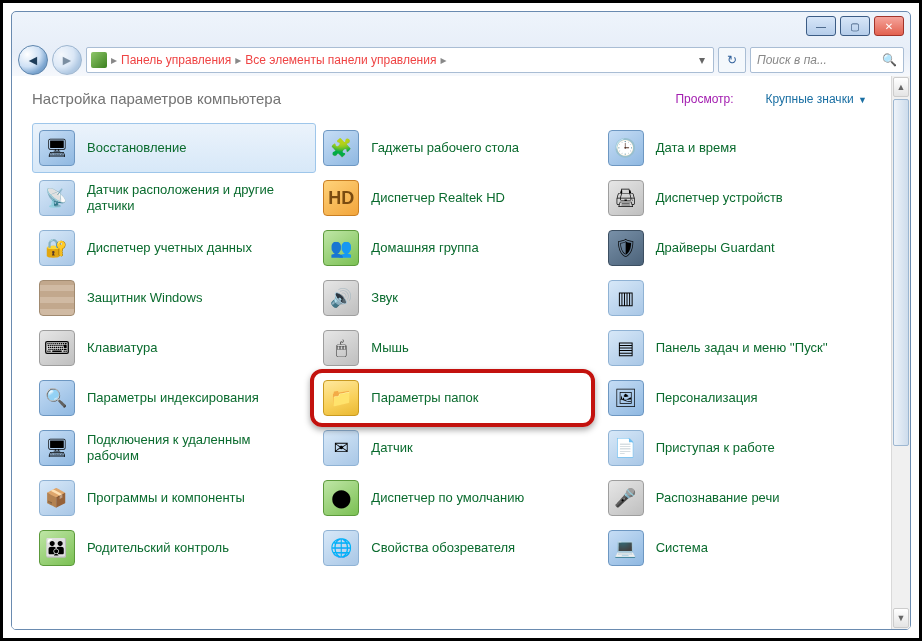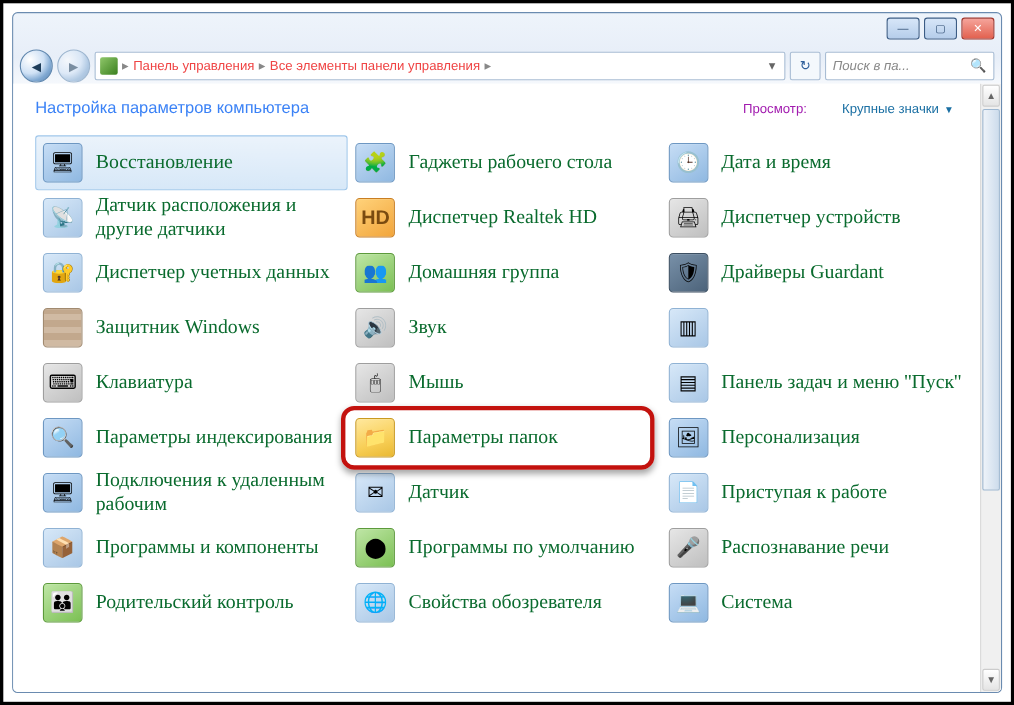--- a/index.html
+++ b/index.html
@@ -16,30 +16,30 @@
   .bc-icon{width:16px;height:16px;background:linear-gradient(135deg,#8fc76a,#3b801f);border-radius:2px;}
   .bc-sep{color:#888;}
   .bc-item{color:#ef4444;}
   .bc-drop{margin-left:auto;color:#666;padding:0 4px;}
   .refresh{width:26px;height:24px;border:1px solid #a9bdd4;background:#f4f8fc;display:flex;align-items:center;justify-content:center;color:#2f5f9a;border-radius:2px;}
   .search{width:140px;height:24px;border:1px solid #a9bdd4;background:#fff;border-radius:2px;display:flex;align-items:center;padding:0 6px;gap:20px;color:#888;font-style:italic;}
   .search .mag{color:#2f5f9a;font-style:normal;}
   .body{flex:1;display:flex;position:relative;overflow:hidden;background:#fff;}
   .content{flex:1;padding:14px 6px 8px 20px;overflow:hidden;}
   .hdr-row{display:flex;align-items:center;margin-bottom:16px;padding-right:18px;}
-  .hdr-title{color:#3b82f6;font-size:15px;}
+  .hdr-title{color:#737373;font-size:15px;}
   .hdr-right{margin-left:auto;display:flex;align-items:center;gap:8px;font-size:12px;}
   .muted{color:#a21caf;}
   .link{color:#1a6fa3;margin-left:24px;}
   .drop{color:#1a6fa3;font-size:9px;margin-left:2px;}
   .grid{display:grid;grid-template-columns:repeat(3,1fr);column-gap:0;row-gap:0;}
   .item{display:flex;align-items:center;gap:12px;height:50px;padding:3px 10px 3px 6px;border:1px solid transparent;border-radius:3px;box-sizing:border-box;}
   .item.selected{background:linear-gradient(to bottom,#ebf3fb,#d7e8f8);border-color:#9ec6ea;}
   .item .ico{width:34px;height:34px;flex-shrink:0;border-radius:4px;display:flex;align-items:center;justify-content:center;font-size:18px;}
-  .item .lbl{color:#0a6b2e;font-size:18px;line-height:1.2;font-family:Liberation Serif, serif;}
+  .item .lbl{color:#0a6b2e;font-size:13px;line-height:1.2;}
   .highlight-wrap{position:relative;}
   .highlight{position:absolute;left:-6px;right:6px;top:-4px;bottom:-4px;border:4px solid #c3120e;border-radius:12px;box-shadow:0 3px 6px rgba(0,0,0,.35);pointer-events:none;}
   .scrollbar{width:18px;background:#f0f0f0;border-left:1px solid #d9d9d9;display:flex;flex-direction:column;}
   .sb-btn{height:18px;display:flex;align-items:center;justify-content:center;color:#666;background:linear-gradient(to bottom,#fff,#e4e4e4);border:1px solid #ccc;margin:1px;border-radius:2px;font-size:9px;}
   .sb-track{flex:1;position:relative;margin:1px;}
   .sb-thumb{position:absolute;left:0;right:0;top:0;height:68%;background:linear-gradient(to right,#eef3f9,#cddcec);border:1px solid #9db7d1;border-radius:2px;}
   
   .ic-generic{background:linear-gradient(145deg,#d7e8f8,#a9c7e6);border:1px solid #8fb2d4;}
   .ic-folder{background:linear-gradient(160deg,#ffe89e 0%,#f8cf57 60%,#e9b832 100%);border:1px solid #c99a20;}
   .ic-green{background:linear-gradient(145deg,#bfe6a6,#7bc053);border:1px solid #5c9a3b;}
@@ -187,21 +187,21 @@
           <div class="ico ic-generic">📄</div>
           <div class="lbl">Приступая к работе</div>
         </div>
 
         <div class="item">
           <div class="ico ic-generic">📦</div>
           <div class="lbl">Программы и компоненты</div>
         </div>
         <div class="item">
           <div class="ico ic-green">⬤</div>
-          <div class="lbl">Программы по умолчанию</div>
+          <div class="lbl">Диспетчер по умолчанию</div>
         </div>
         <div class="item">
           <div class="ico ic-gray">🎤</div>
           <div class="lbl">Распознавание речи</div>
         </div>
 
         <div class="item">
           <div class="ico ic-green">👪</div>
           <div class="lbl">Родительский контроль</div>
         </div>

